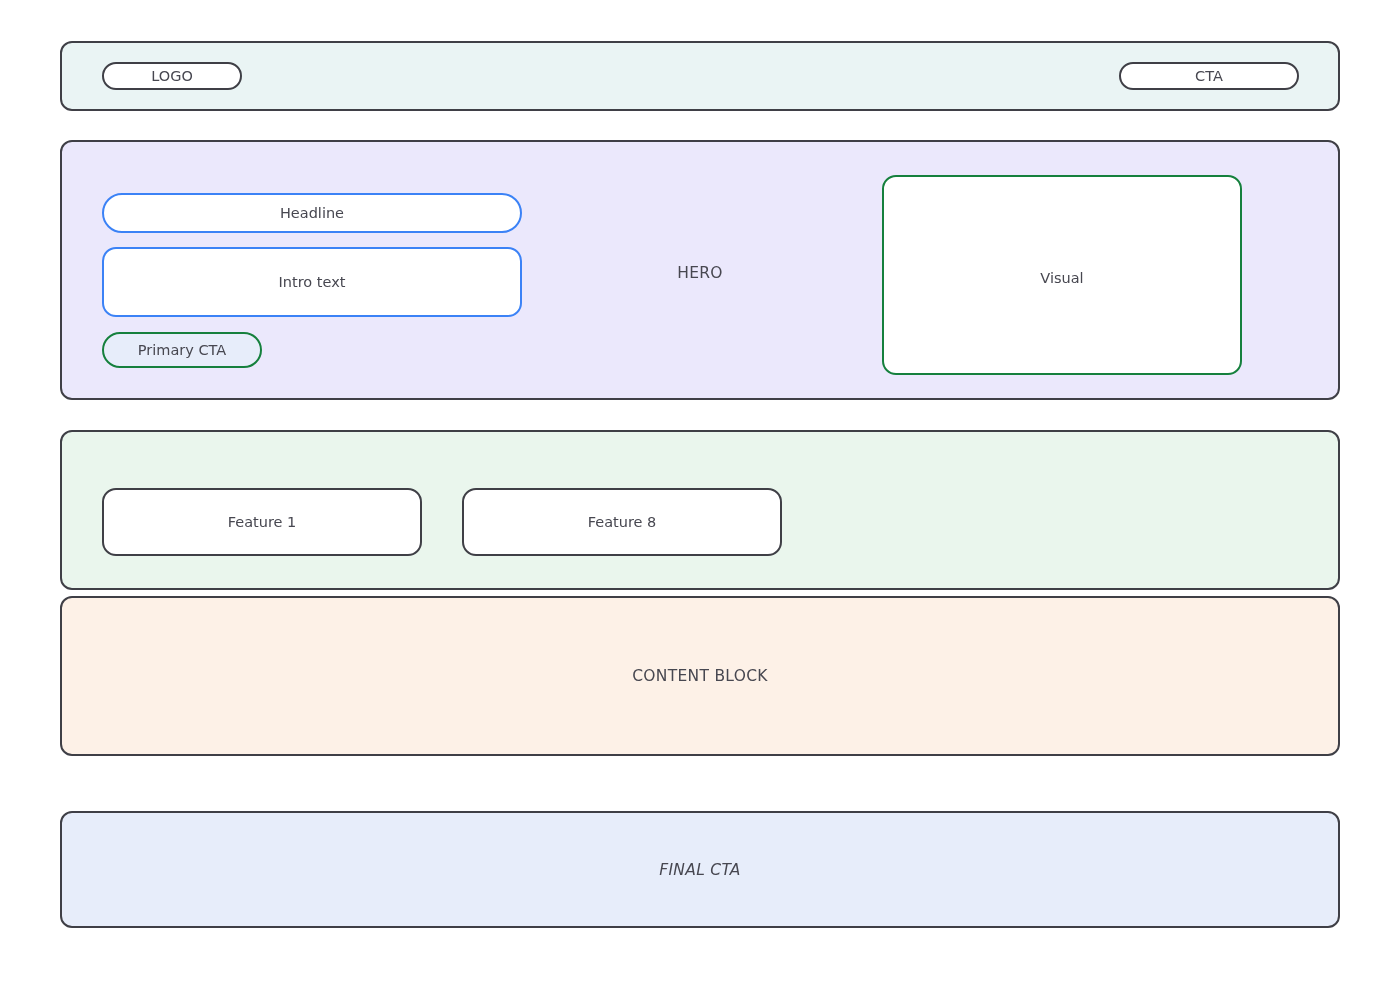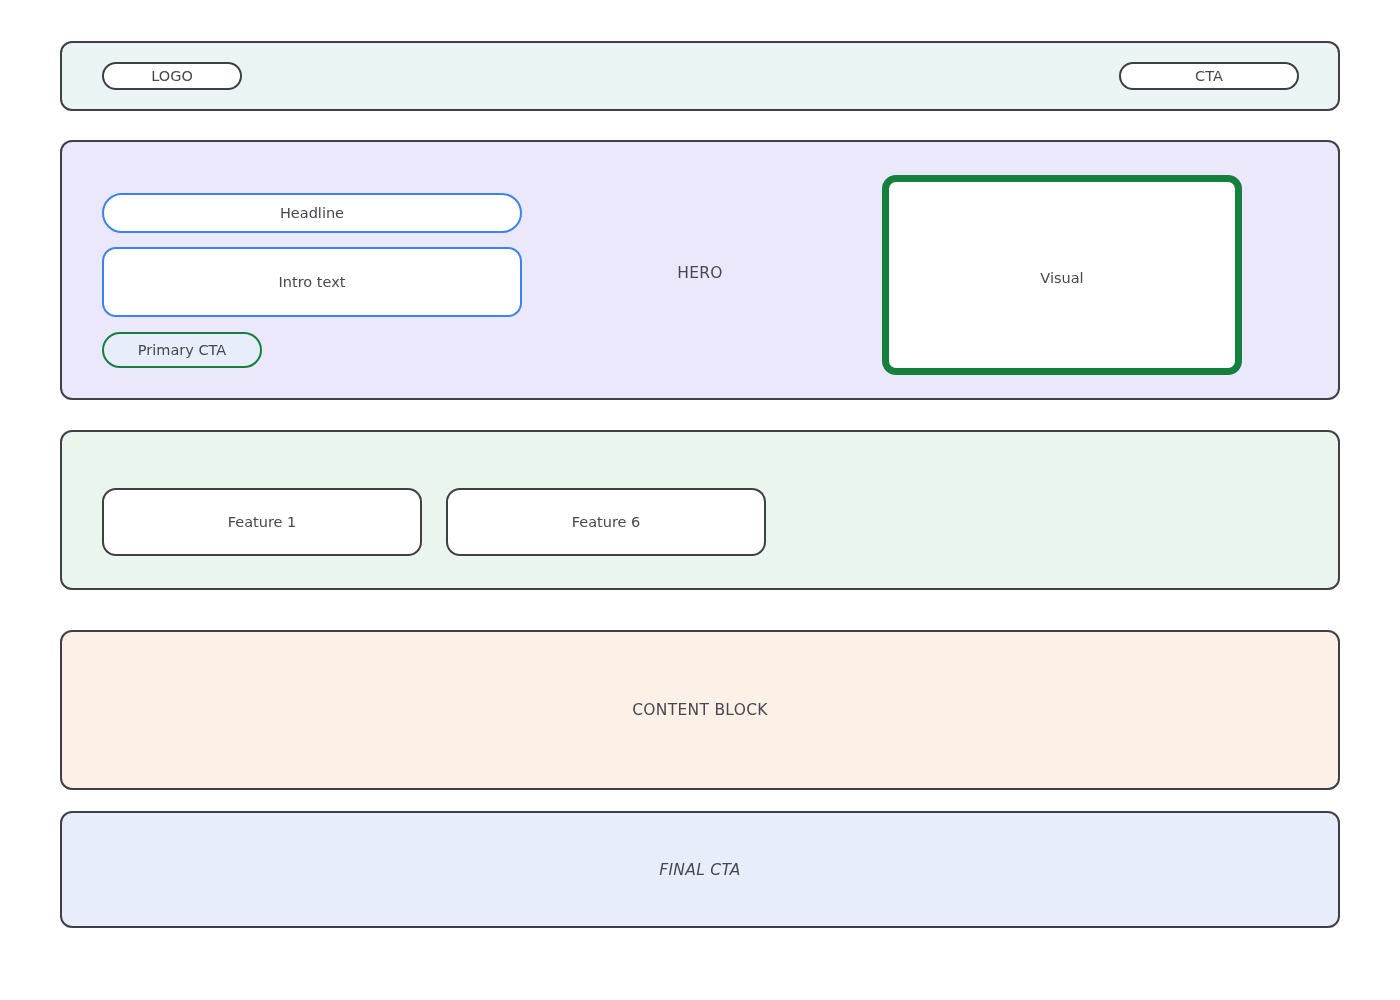--- a/index.html
+++ b/index.html
@@ -136,21 +136,21 @@
     color: #474750;
     user-select: none;
   }
   #hero-visual {
     position: absolute;
     left: 820px;
     top: 33px;
     width: 360px;
     height: 200px;
     box-sizing: border-box;
-    border: 7px solid #15803d;
+    border: 2px solid #15803d;
     border-radius: 14px;
     background: #ffffff;
     display: flex;
     align-items: center;
     justify-content: center;
   }
   #hero-visual-label {
     font-size: 14.5px;
     color: #474750;
     position: relative;
@@ -164,41 +164,41 @@
     width: 1280px;
     height: 160px;
     background: #eaf6ed;
     justify-content: center;
   }
   #features-row {
     position: absolute;
     left: 40px;
     top: 56px;
     display: flex;
-    gap: 24px;
+    gap: 40px;
   }
   .feature-card {
     box-sizing: border-box;
     width: 320px;
     height: 68px;
     border: 2px solid #3f3f46;
     border-radius: 14px;
     background: #ffffff;
     display: flex;
     align-items: center;
     justify-content: center;
     font-size: 14.5px;
     color: #474750;
     user-select: none;
   }
 
   
   #content-band {
     left: 60px;
-    top: 630px;
+    top: 596px;
     width: 1280px;
     height: 160px;
     background: #fdf1e7;
   }
 
   
   #final-cta-band {
     left: 60px;
     top: 811px;
     width: 1280px;
@@ -241,21 +241,21 @@
       <span id="hero-visual-label">Visual</span>
     </div>
   </div>
 
   <div class="band" id="features-band">
     <div id="features-row">
       <div class="feature-card">
         <span>Feature 1</span>
       </div>
       <div class="feature-card">
-        <span>Feature 6</span>
+        <span>Feature 8</span>
       </div>
     </div>
   </div>
 
   <div class="band" id="content-band">
     <div class="band-label">CONTENT BLOCK</div>
   </div>
 
   <div class="band" id="final-cta-band">
     <div class="band-label">FINAL CTA</div>

